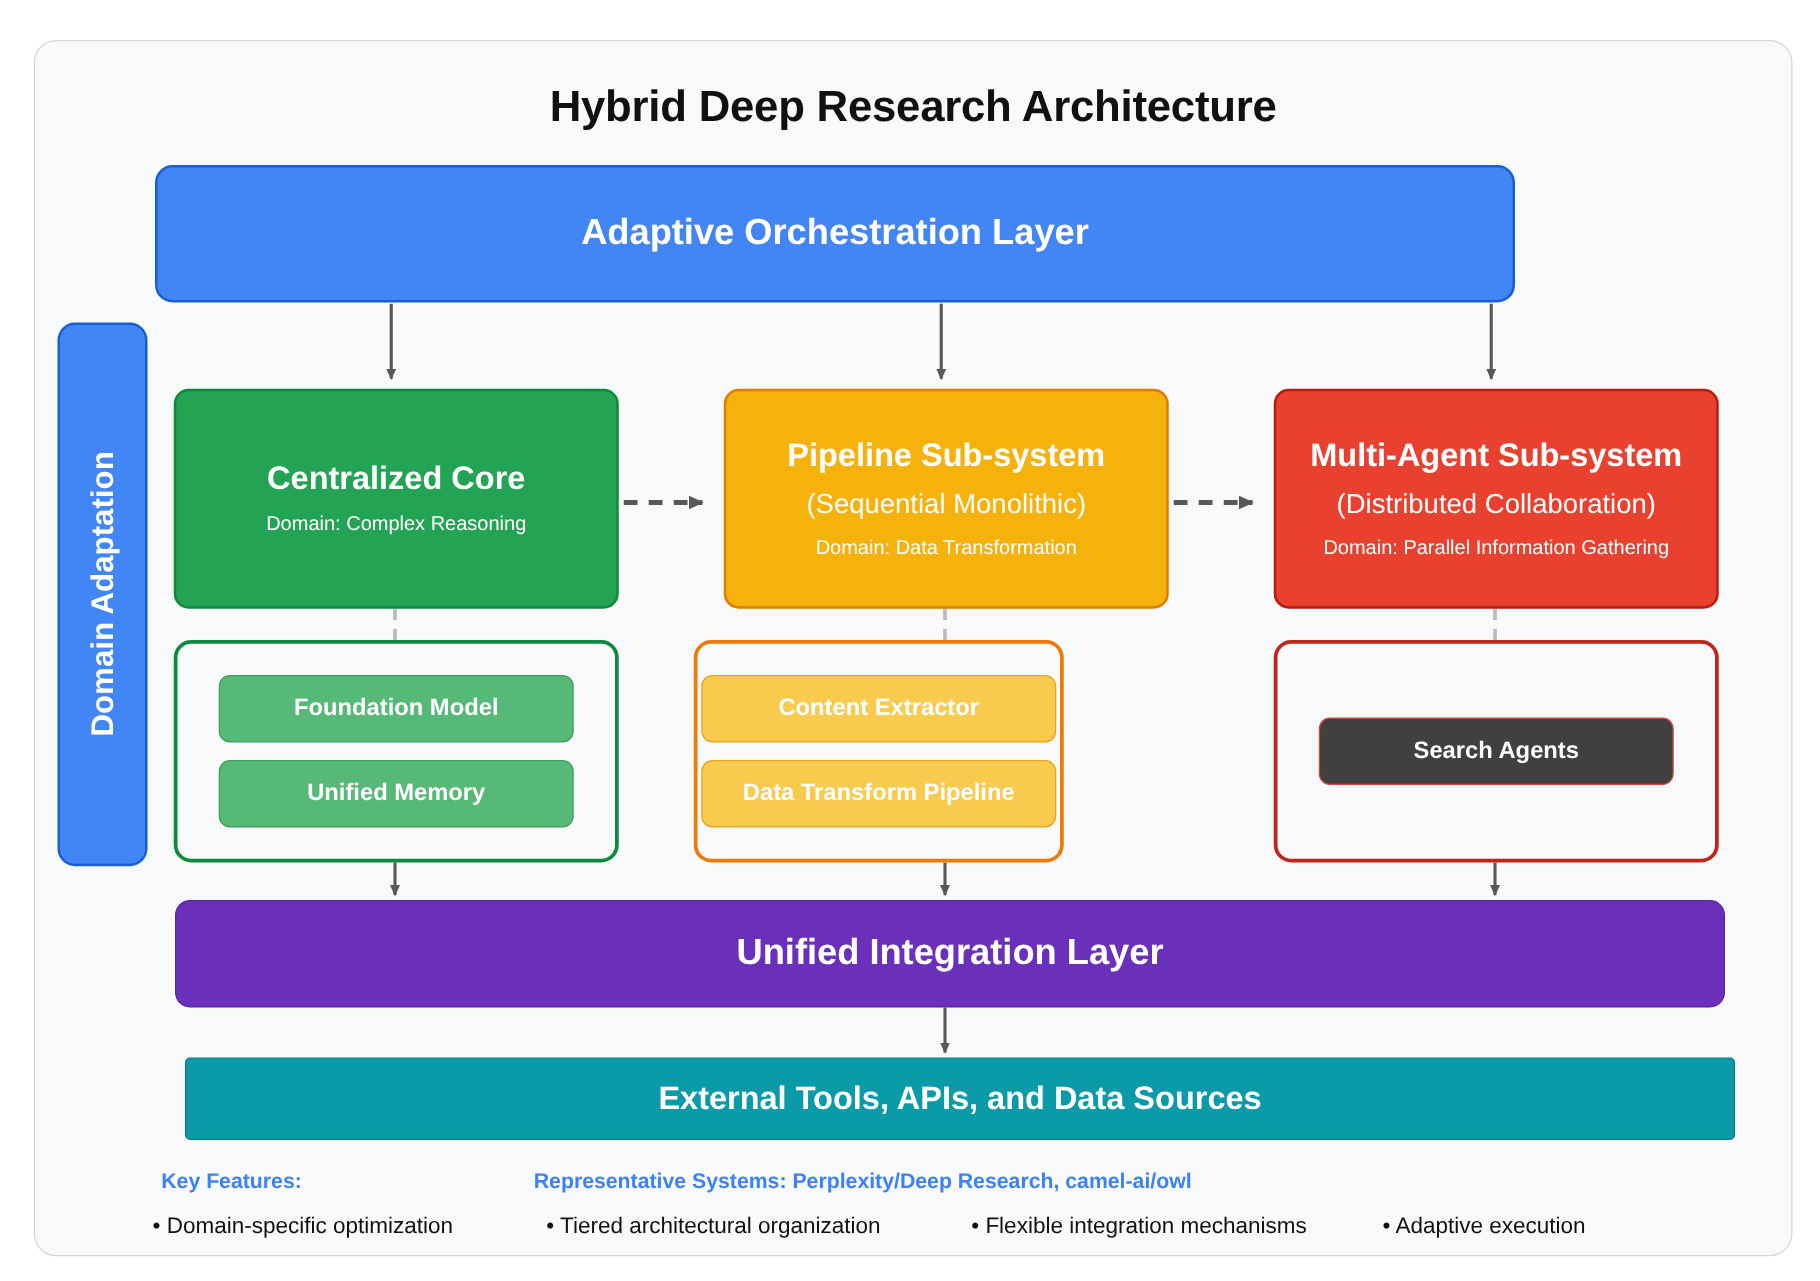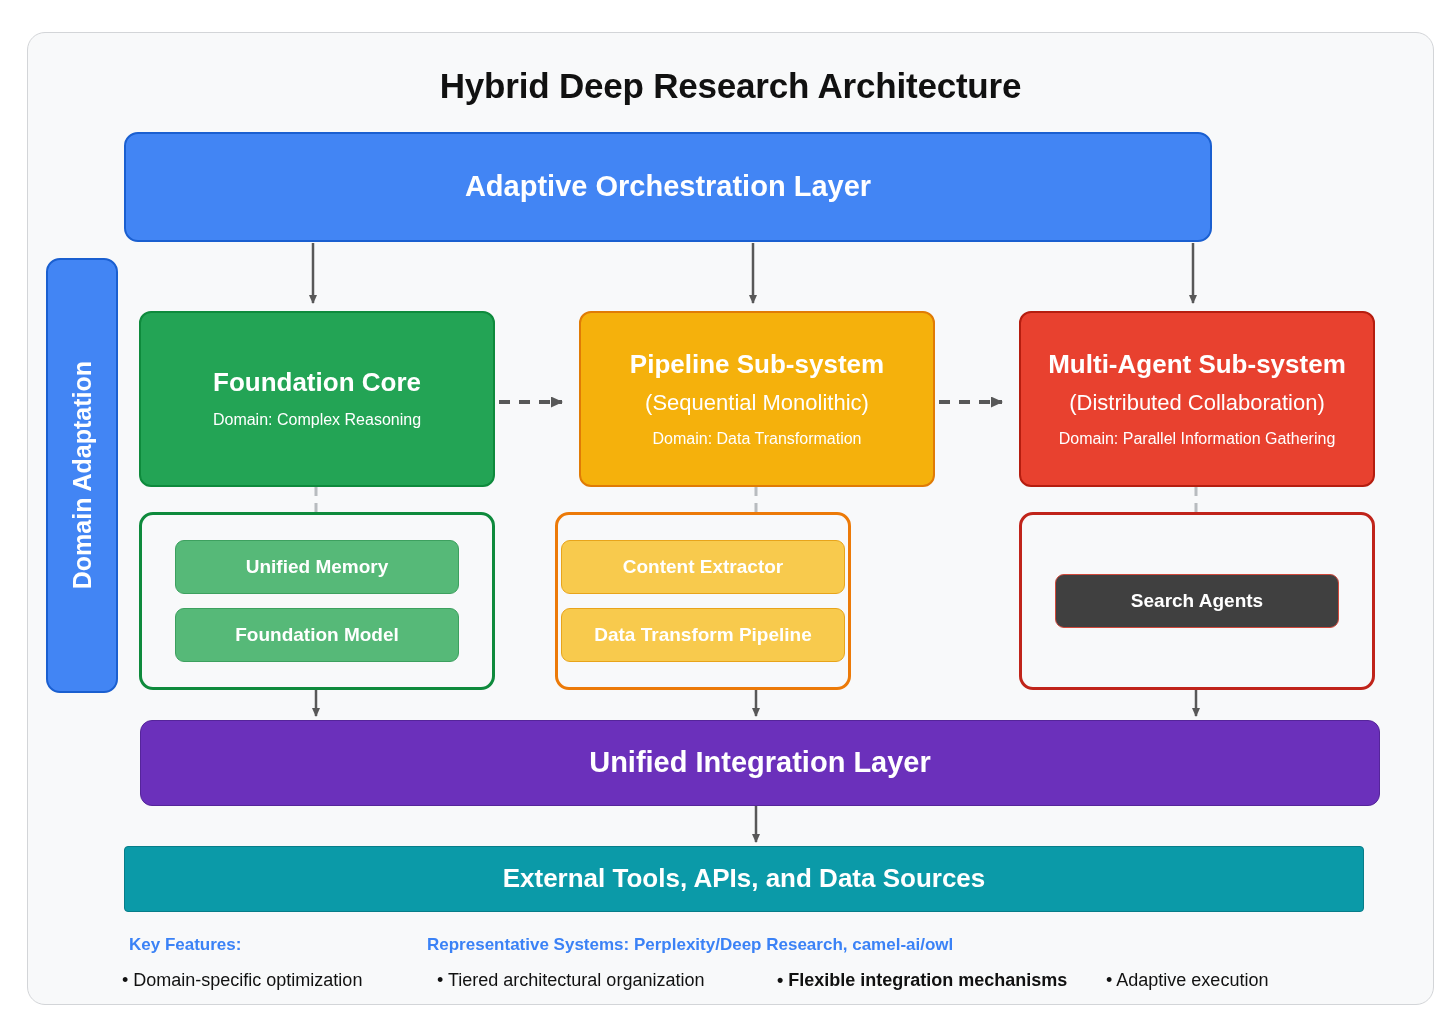--- a/index.html
+++ b/index.html
@@ -148,21 +148,21 @@
 
   .integration {
     left: 140px; top: 720px; width: 1240px; height: 86px;
     background: #6b30bb;
     border: 1.5px solid #55259a;
     border-radius: 12px;
   }
   .integration .l1 { font-size: 29px; }
 
   .external {
-    left: 124px; top: 846px; width: 1240px; height: 66px;
+    left: 148px; top: 846px; width: 1240px; height: 66px;
     background: #0b9aa8;
     border: 1.5px solid #077d89;
     border-radius: 4px;
   }
   .external .l1 { font-size: 26px; }
 
   
   .wires {
     position: absolute;
     left: 0; top: 0;
@@ -181,21 +181,21 @@
   .footer-item {
     position: absolute;
     color: #111111;
     font-size: 18px;
     white-space: nowrap;
   }
   .f-key     { left: 129px; top: 935px; }
   .f-rep     { left: 427px; top: 935px; }
   .f-b0      { left: 122px; top: 970px; }
   .f-b1      { left: 437px; top: 970px; }
-  .f-b2      { left: 777px; top: 970px; font-weight: bold; }
+  .f-b2      { left: 777px; top: 970px; }
   .f-b3      { left: 1106px; top: 970px; }
 </style>
 </head>
 <body>
 
 <div id="stage">
 
   <div class="outer-frame"></div>
 
   <div class="diagram-title">Hybrid Deep Research Architecture</div>
@@ -254,39 +254,39 @@
 
   <div class="node orchestration">
     <div class="l1">Adaptive Orchestration Layer</div>
   </div>
 
   <div class="node domain-adapt">
     <div class="vtext">Domain Adaptation</div>
   </div>
 
   <div class="node sub-mono">
-    <div class="l1">Foundation Core</div>
+    <div class="l1">Centralized Core</div>
     <div class="l3">Domain: Complex Reasoning</div>
   </div>
 
   <div class="node sub-pipe">
     <div class="l1">Pipeline Sub-system</div>
     <div class="l2">(Sequential Monolithic)</div>
     <div class="l3">Domain: Data Transformation</div>
   </div>
 
   <div class="node sub-multi">
     <div class="l1">Multi-Agent Sub-system</div>
     <div class="l2">(Distributed Collaboration)</div>
     <div class="l3">Domain: Parallel Information Gathering</div>
   </div>
 
   <div class="comp-box comp-mono">
+    <div class="pill pill-green">Foundation Model</div>
     <div class="pill pill-green">Unified Memory</div>
-    <div class="pill pill-green">Foundation Model</div>
   </div>
 
   <div class="comp-box comp-pipe">
     <div class="pill pill-yellow">Content Extractor</div>
     <div class="pill pill-yellow">Data Transform Pipeline</div>
   </div>
 
   <div class="comp-box comp-multi">
     <div class="pill pill-red">Search Agents</div>
   </div>

